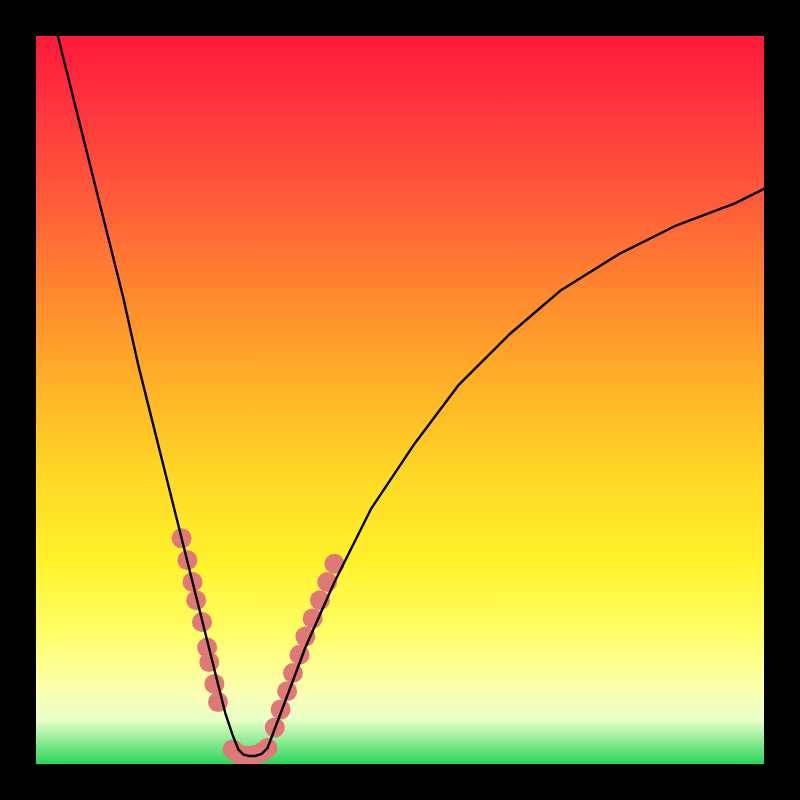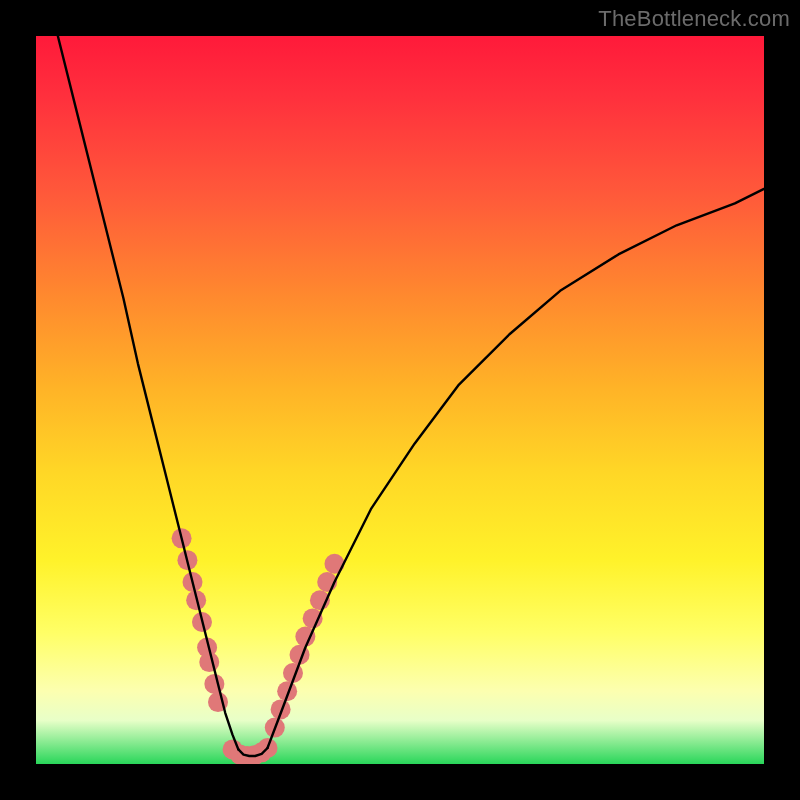--- a/index.html
+++ b/index.html
@@ -86,14 +86,13 @@
           <circle cx="291.20" cy="546.00" r="10" fill="#e07878"></circle>
           <circle cx="298.48" cy="527.80" r="10" fill="#e07878"></circle>
         </g>
       <g id="line-layer">
           <path d="M21.84 0.00 L43.68 87.36 L65.52 174.72 L87.36 262.08 L101.92 327.60 L116.48 385.84 L131.04 444.08 L145.60 502.32 L152.88 531.44 L160.16 560.56 L167.44 589.68 L174.72 618.80 L182.00 647.92 L189.28 677.04 L196.56 698.88 L202.38 713.44" fill="none" stroke="#000000" stroke-width="2.4" stroke-linecap="round" stroke-linejoin="round"></path>
           <path d="M202.38 713.44 L207.48 718.54 L213.30 719.99 L219.13 719.99 L225.68 717.81 L231.50 711.98" fill="none" stroke="#000000" stroke-width="2.4" stroke-linecap="round" stroke-linejoin="round"></path>
           <path d="M231.50 711.98 L247.52 669.76 L269.36 611.52 L298.48 546.00 L334.88 473.20 L378.56 407.68 L422.24 349.44 L473.20 298.48 L524.16 254.80 L582.40 218.40 L640.64 189.28 L698.88 167.44 L728.00 152.88" fill="none" stroke="#000000" stroke-width="2.4" stroke-linecap="round" stroke-linejoin="round"></path>
         </g>
     </svg>
   </div>
-  <div class="watermark">TheBottleneck.com</div>
 </div>
 
 </body></html>

